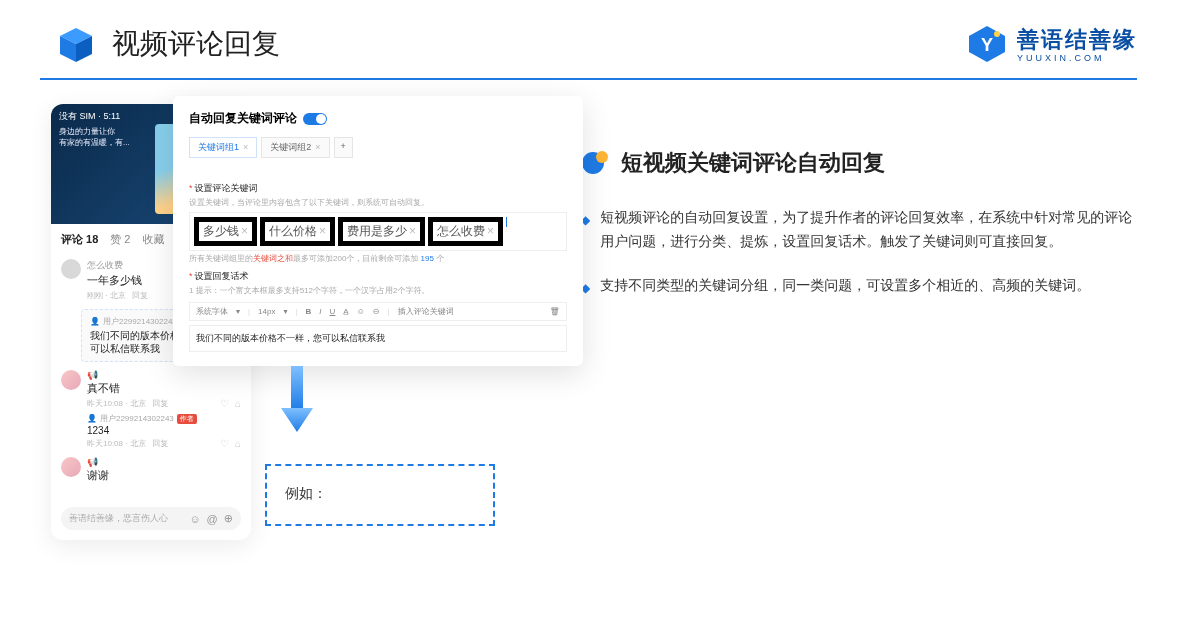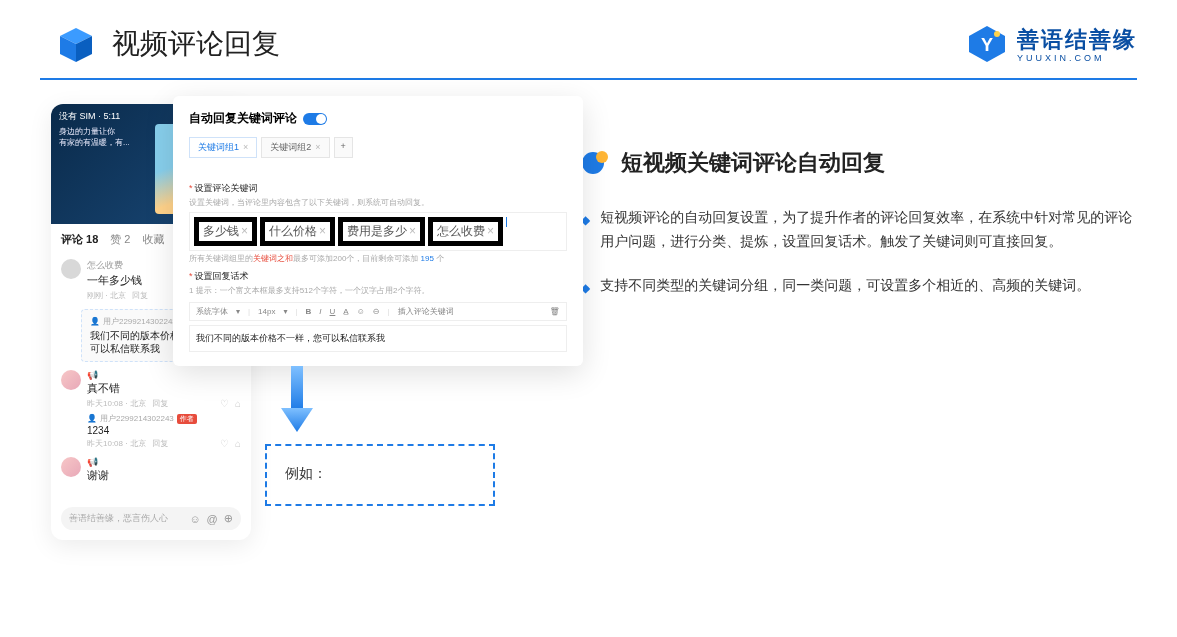--- a/index.html
+++ b/index.html
@@ -71,21 +71,21 @@
 .hint .blue{color:#1e7be6}
 .toolbar{display:flex;align-items:center;gap:8px;border:1px solid #eee;padding:3px 6px;font-size:8px;color:#888;margin-bottom:4px}
 .toolbar .sep{color:#ddd}
 .toolbar .sp{flex:1}
 .editor{border:1px solid #eee;padding:6px;font-size:9px;color:#222;min-height:24px}
 
 
 .arrow{position:absolute;left:242px;top:262px;z-index:3}
 
 
-.example{position:absolute;left:230px;top:340px;width:230px;border:2px dashed #1e7be6;padding:16px 18px;font-size:14px;color:#333;line-height:1.7}
+.example{position:absolute;left:230px;top:360px;width:230px;border:2px dashed #1e7be6;padding:16px 18px;font-size:14px;color:#333;line-height:1.7}
 .example .hd{margin-bottom:2px}
 
 
 .r-title-wrap{display:flex;align-items:center;gap:12px;margin-bottom:28px}
 .r-dot{width:28px;height:28px}
 .r-title{font-size:22px;color:#222;font-weight:700}
 .bullet{display:flex;gap:10px;margin-bottom:20px;font-size:14px;color:#333;line-height:1.7}
 .bullet .diamond{color:#1e7be6;font-size:12px;margin-top:4px;flex-shrink:0}
 
 .nested .c-text{font-size:10px}

